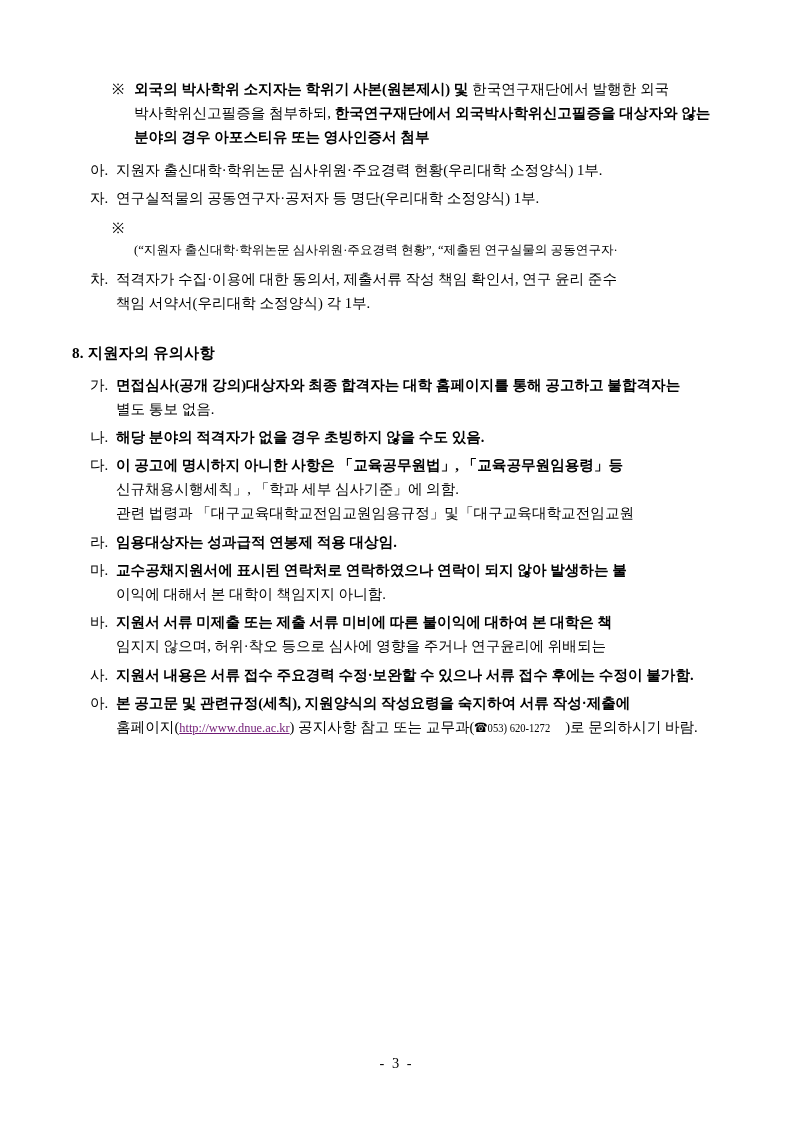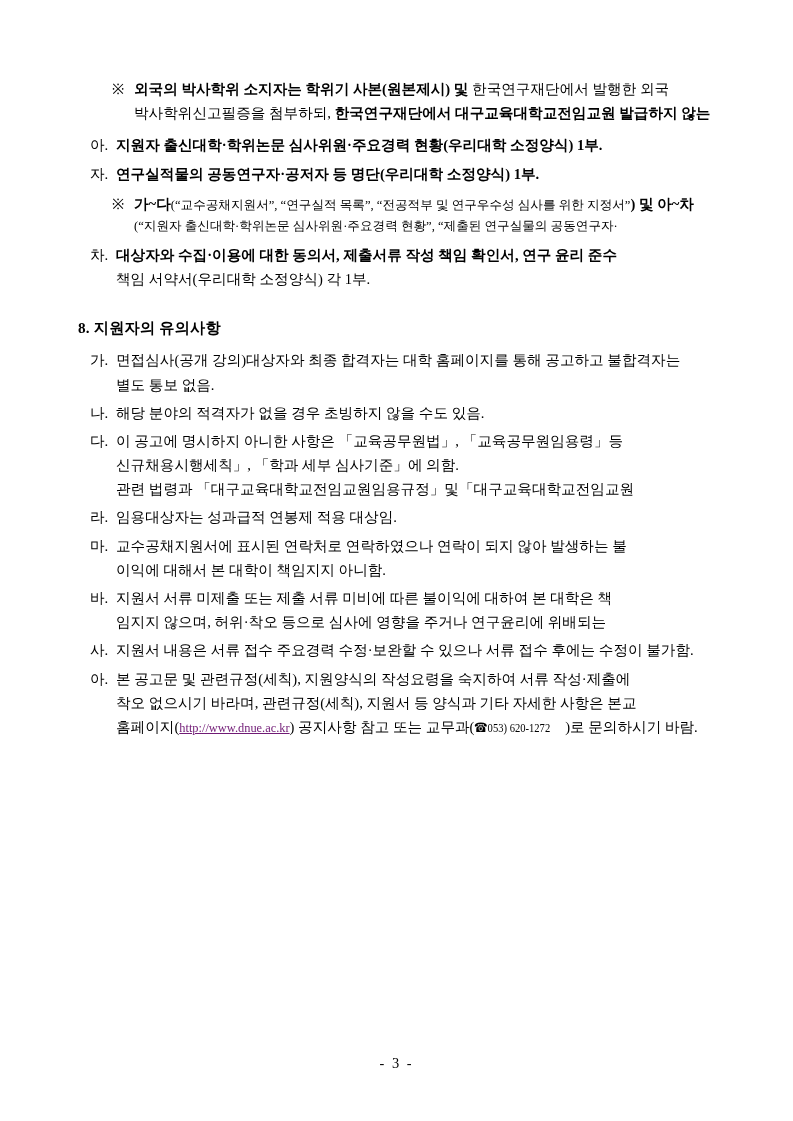--- a/index.html
+++ b/index.html
@@ -39,21 +39,20 @@
     flex: 0 0 auto;
     width: 26px;
     text-align: left;
     padding-left: 24px;
     box-sizing: content-box;
   }
   .row .body {
     flex: 1 1 auto;
     text-align: justify;
     text-justify: inter-ideograph;
-    font-weight: bold;
   }
 
   
   .note {
     display: flex;
     align-items: flex-start;
     margin: 0 0 2px 0;
   }
   .note .marker {
     flex: 0 0 auto;
@@ -67,40 +66,41 @@
     text-justify: inter-ideograph;
     padding-right: 2px;
   }
 
   .b { font-weight: bold; }
 
   
   .section-head {
     font-weight: bold;
     font-size: 15.2px;
-    margin: 26px 0 10px 12px;
+    margin: 26px 0 10px 6px;
     padding-left: 0px;
     letter-spacing: 0.2px;
   }
 
   .sub-row {
     display: flex;
     align-items: flex-start;
     margin: 0 0 2px 0;
   }
   .sub-row .marker {
     flex: 0 0 auto;
     width: 26px;
     padding-left: 24px;
     box-sizing: content-box;
   }
   .sub-row .body {
     flex: 1 1 auto;
     text-align: justify;
     text-justify: inter-ideograph;
+    font-weight: bold;
   }
 
   .cont {
     padding-left: 50px;
     text-align: justify;
     text-justify: inter-ideograph;
     margin: 0 0 2px 0;
   }
   .cont-note {
     padding-left: 68px;
@@ -140,46 +140,46 @@
 
 <div class="page doc">
 
   <div class="note">
     <span class="marker">※</span>
     <span class="body">
       <span class="b">외국의 박사학위 소지자는 학위기 사본(원본제시) 및</span><span> 한국연구재단에서 발행한 외국</span>
     </span>
   </div>
   <div class="cont-note">
-    <span>박사학위신고필증을 첨부하되, </span><span class="b">한국연구재단에서 대구교육대학교전임교원 발급하지 않는</span>
+    <span>박사학위신고필증을 첨부하되, </span><span class="b">한국연구재단에서 외국박사학위신고필증을 대상자와 않는</span>
+  </div>
+  <div class="cont-note">
+    <span class="b">분야의 경우 아포스티유 또는 영사인증서 첨부</span>
   </div>
 
   <div class="row" style="margin-top:10px">
     <span class="marker">아.</span>
     <span class="body">지원자 출신대학·학위논문 심사위원·주요경력 현황(우리대학 소정양식) 1부.</span>
   </div>
 
   <div class="row" style="margin-top:6px">
     <span class="marker">자.</span>
     <span class="body">연구실적물의 공동연구자·공저자 등 명단(우리대학 소정양식) 1부.</span>
   </div>
 
   <div class="note" style="margin-top:8px">
     <span class="marker">※</span>
-    <span class="body">
-      <span class="b">가~다</span><span class="small">(“교수공채지원서”, “연구실적 목록”, “전공적부 및 연구우수성 심사를 위한 지정서”</span><span class="b">) 및 아~차</span>
-    </span>
   </div>
   <div class="cont-note small">
     <span>(“지원자 출신대학·학위논문 심사위원·주요경력 현황”, “제출된 연구실물의 공동연구자·</span>
   </div>
 
   <div class="row" style="margin-top:8px">
     <span class="marker">차.</span>
-    <span class="body">대상자와 수집·이용에 대한 동의서, 제출서류 작성 책임 확인서, 연구 윤리 준수</span>
+    <span class="body">적격자가 수집·이용에 대한 동의서, 제출서류 작성 책임 확인서, 연구 윤리 준수</span>
   </div>
   <div class="cont">책임 서약서(우리대학 소정양식) 각 1부.</div>
 
   <div class="section-head">8. 지원자의 유의사항</div>
 
   <div class="sub-row">
     <span class="marker">가.</span>
     <span class="body">면접심사(공개 강의)대상자와 최종 합격자는 대학 홈페이지를 통해 공고하고 불합격자는</span>
   </div>
   <div class="cont">별도 통보 없음.</div>
@@ -215,19 +215,18 @@
 
   <div class="sub-row" style="margin-top:6px">
     <span class="marker">사.</span>
     <span class="body">지원서 내용은 서류 접수 주요경력 수정·보완할 수 있으나 서류 접수 후에는 수정이 불가함.</span>
   </div>
 
   <div class="sub-row" style="margin-top:6px">
     <span class="marker">아.</span>
     <span class="body">본 공고문 및 관련규정(세칙), 지원양식의 작성요령을 숙지하여 서류 작성·제출에</span>
   </div>
-  <div class="cont">착오 없으시기 바라며, 관련규정(세칙), 지원서 등 양식과 기타 자세한 사항은 본교</div>
   <div class="cont">
     <span>홈페이지(</span><a class="link" href="#">http://www.dnue.ac.kr</a><span>) 공지사항 참고 또는 교무과(</span><span class="squeeze"><span class="phone-ico">☎</span><span class="small">053) 620-1272</span></span><span>)로 문의하시기 바람.</span>
   </div>
 
   <div class="footer">- 3 -</div>
 </div>
 
 </body></html>

